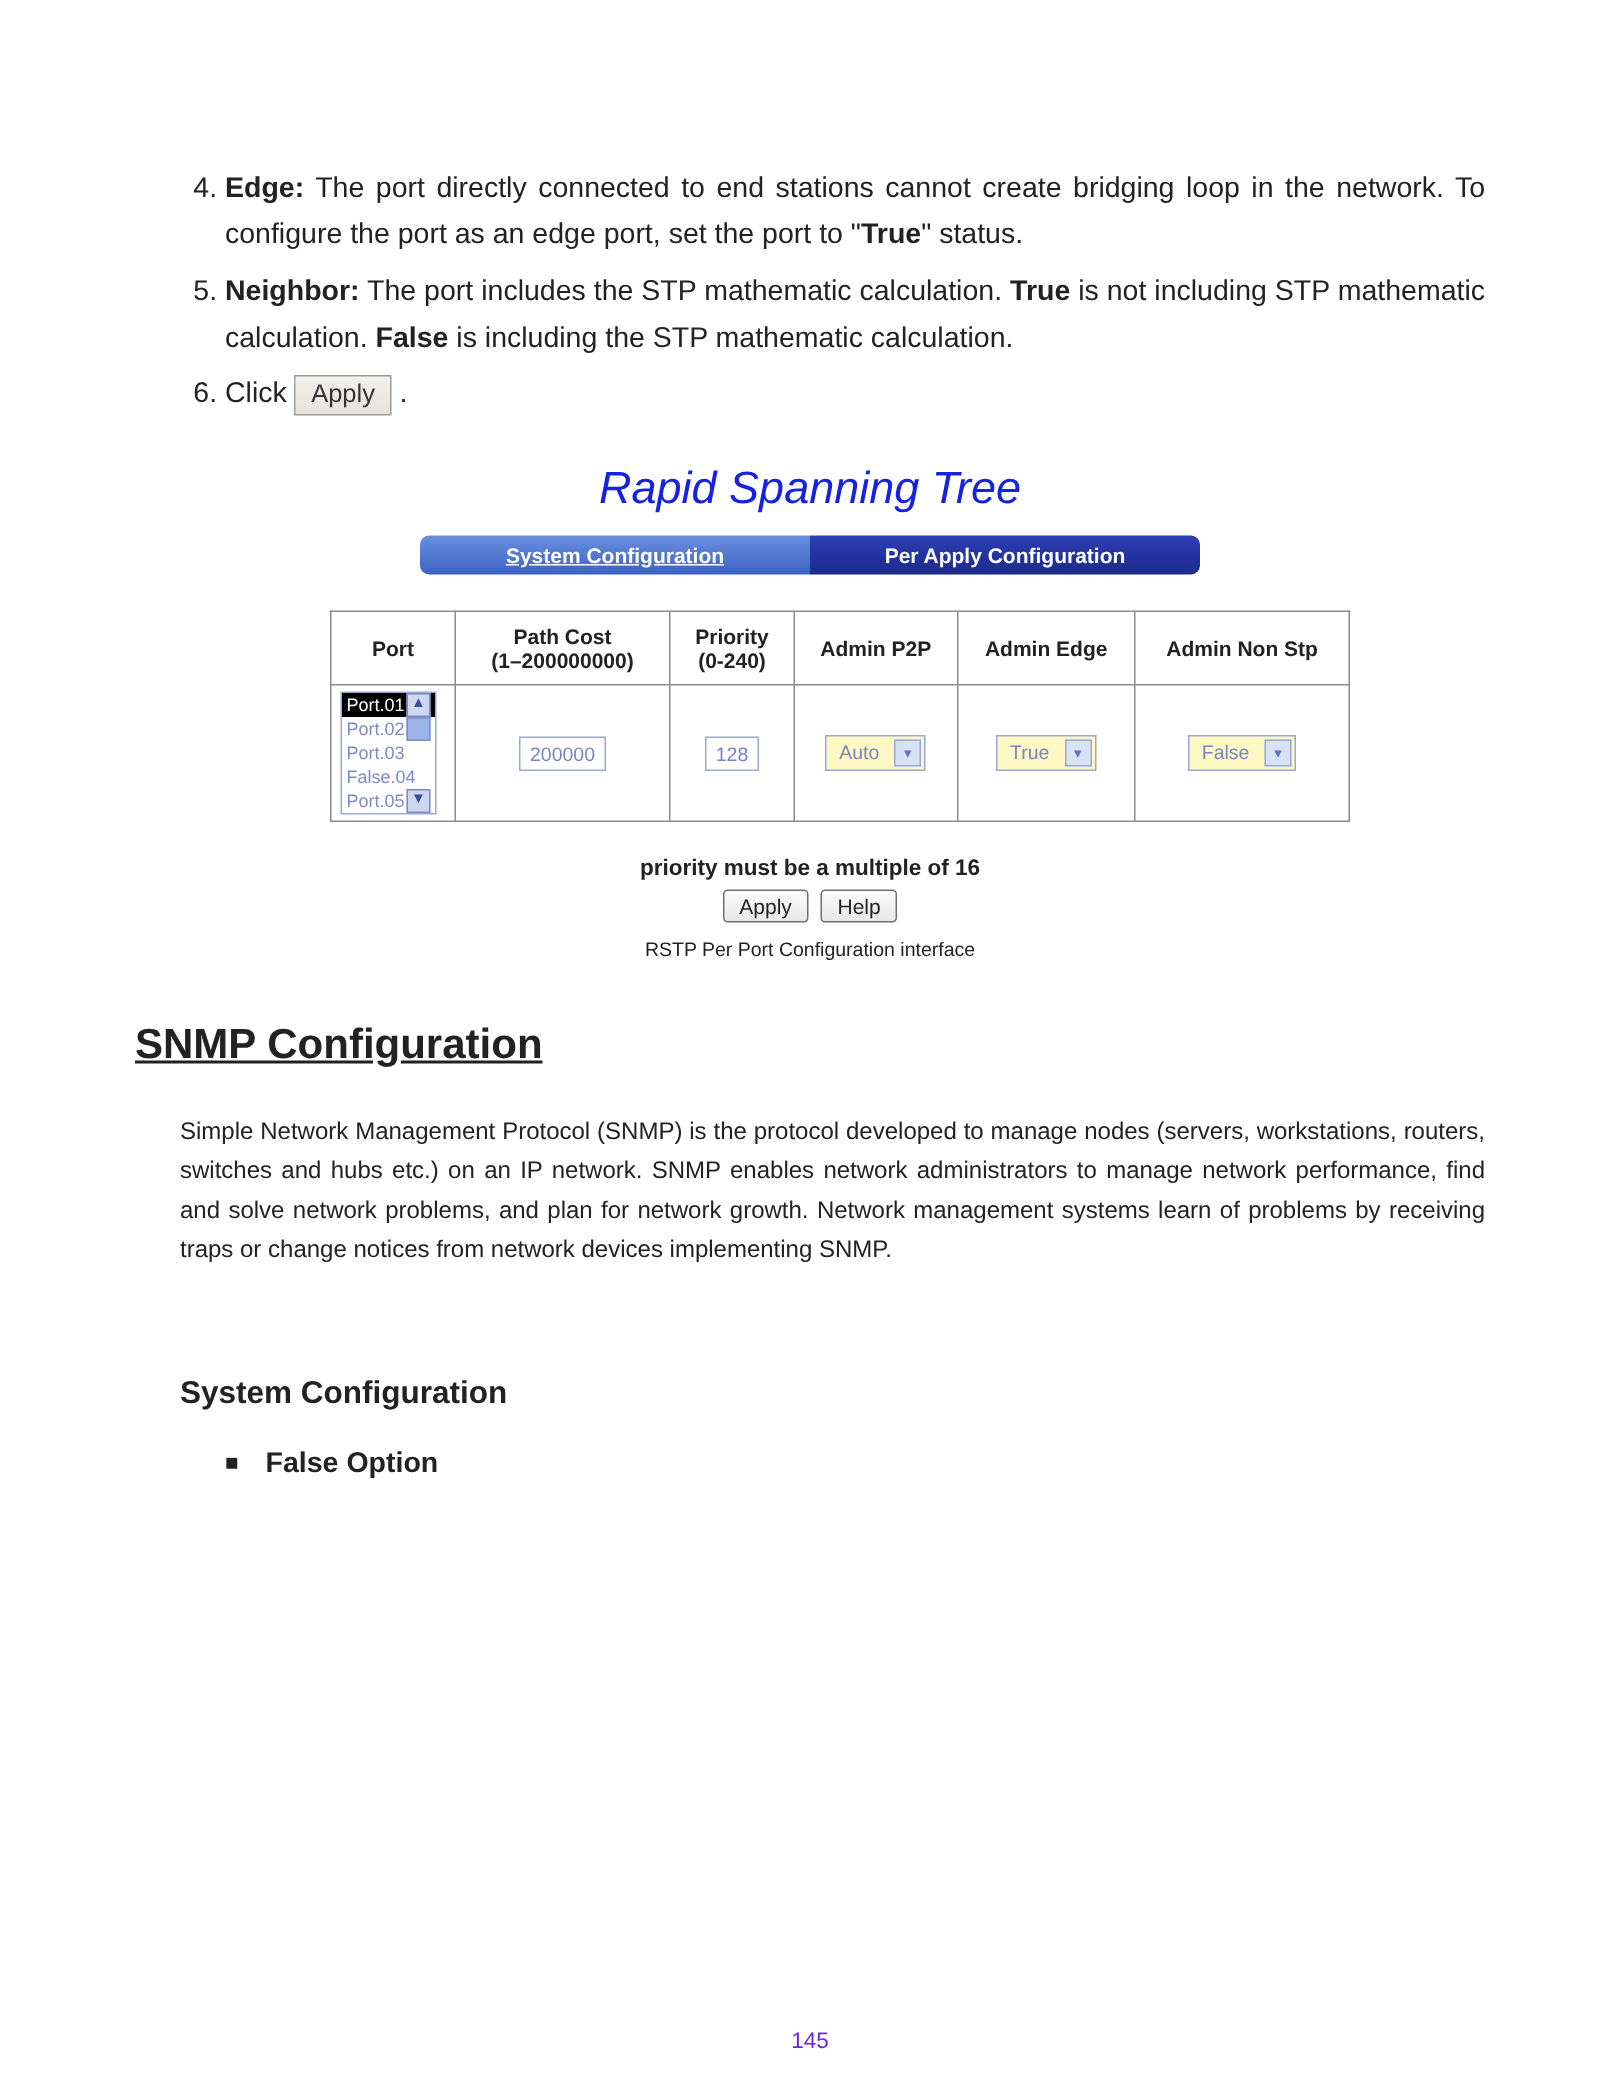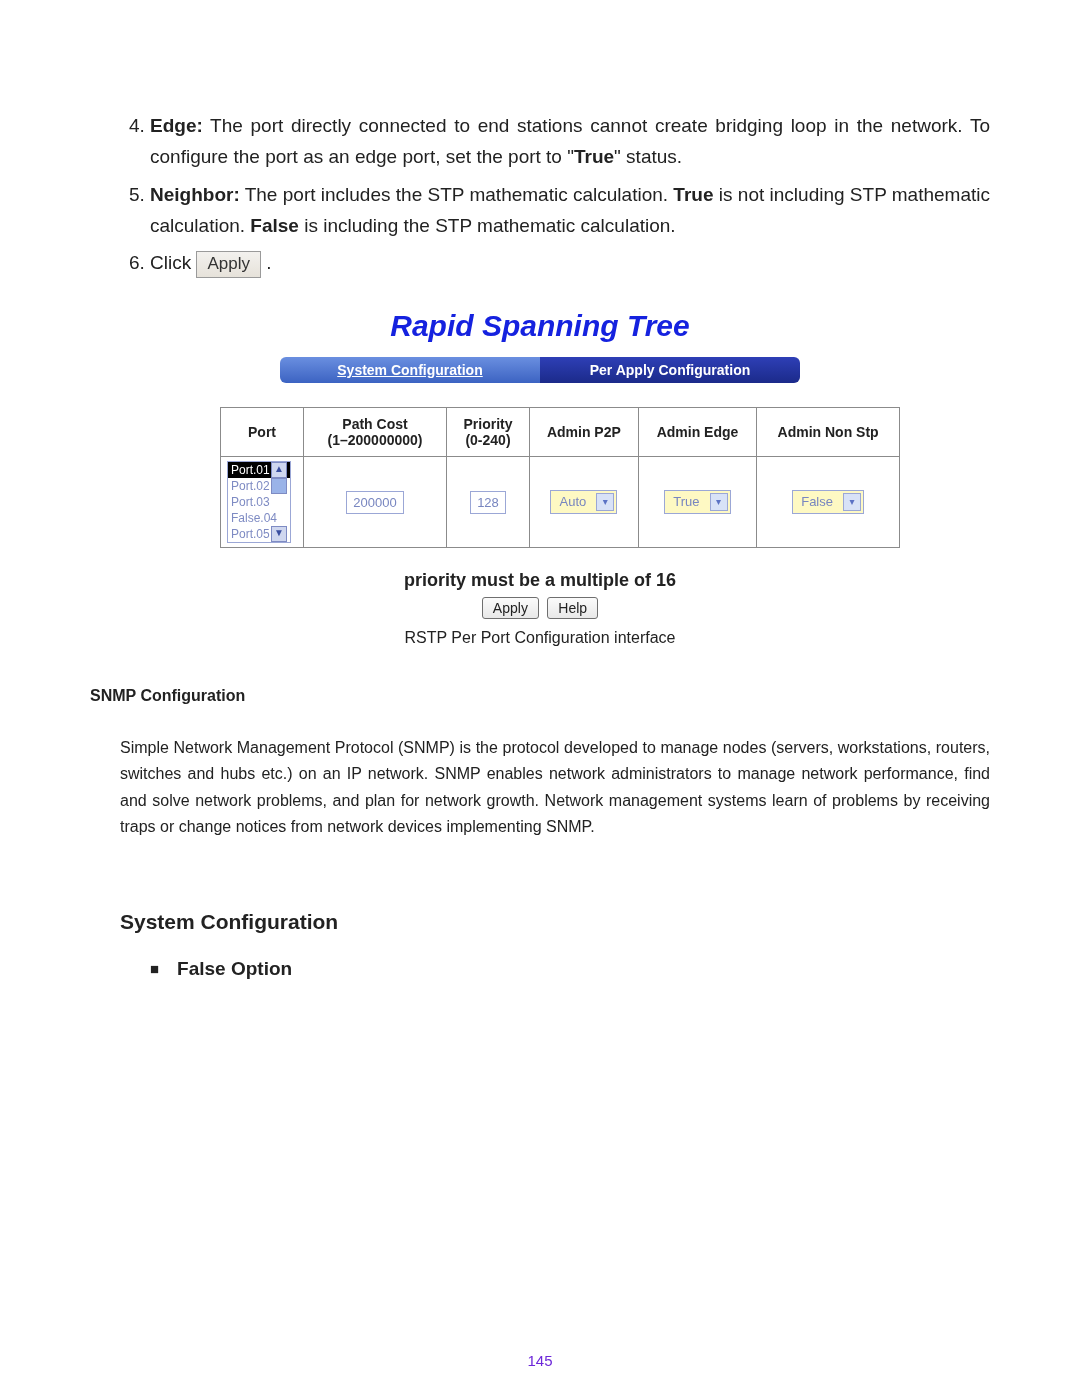--- a/index.html
+++ b/index.html
@@ -38,21 +38,21 @@
     line-height: 1.2;
   }
   
   .ui-shot {
     width: 640px;
     margin: 24px auto 8px auto;
   }
   .ui-title {
     text-align: center;
     font-size: 30px;
-    font-weight: bold;
+    font-weight: normal;
     font-style: italic;
     color: #1522df;
     margin-bottom: 14px;
   }
   .tabbar {
     display: flex;
     width: 520px;
     margin: 0 auto 24px auto;
     font-size: 14px;
   }
@@ -142,48 +142,49 @@
     border: 1px solid #9ba7d6;
     display: inline-flex;
     align-items: center;
     justify-content: center;
     color: #5b72c4;
     font-size: 10px;
   }
   .note {
     text-align: center;
     font-weight: bold;
-    font-size: 18px;
+    font-size: 15px;
     margin: 22px 0 6px 0;
     color: #222;
   }
   .btnrow {
     text-align: center;
   }
   .os-btn {
     display: inline-block;
     border: 1px solid #6f6f6f;
     border-radius: 3px;
     background: linear-gradient(#fbfbfb, #e8e8e8);
     font-size: 14px;
     padding: 2px 10px;
     margin: 0 2px;
     color: #222;
   }
   .caption {
     text-align: center;
-    font-size: 16px;
+    font-size: 13px;
     color: #222;
     margin: 10px 0 40px 0;
   }
   h2.sec {
-    font-size: 16px;
+    font-size: 28px;
     font-weight: bold;
     margin: 28px 0 30px 0;
     color: #222;
+    text-decoration: underline;
   }
   p.body {
     font-size: 16px;
     line-height: 1.65;
     text-align: justify;
     margin: 0 0 8px 30px;
     color: #222;
   }
   h3.sub {
     font-size: 21px;

